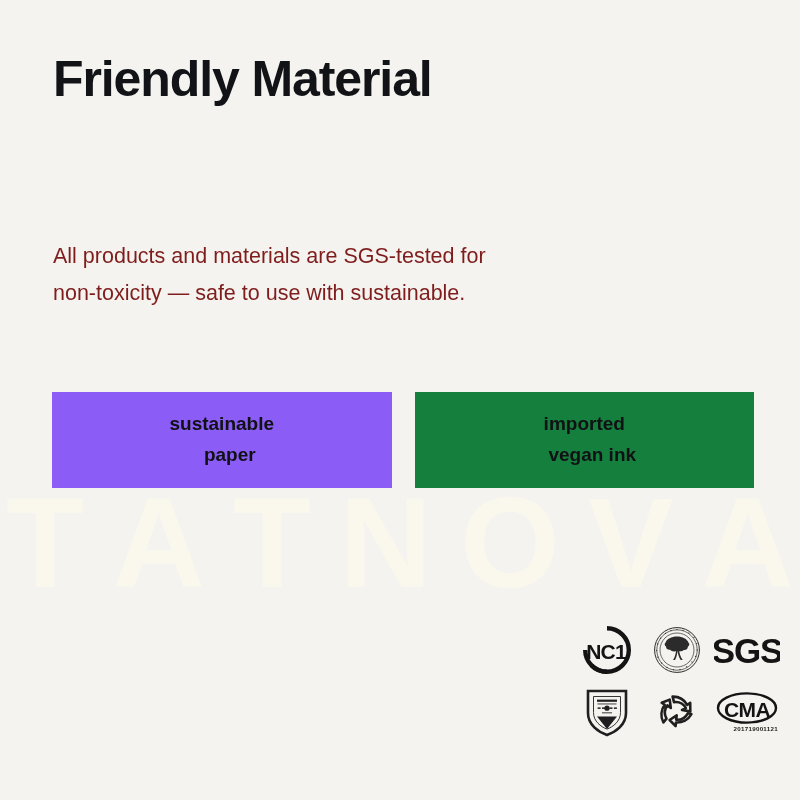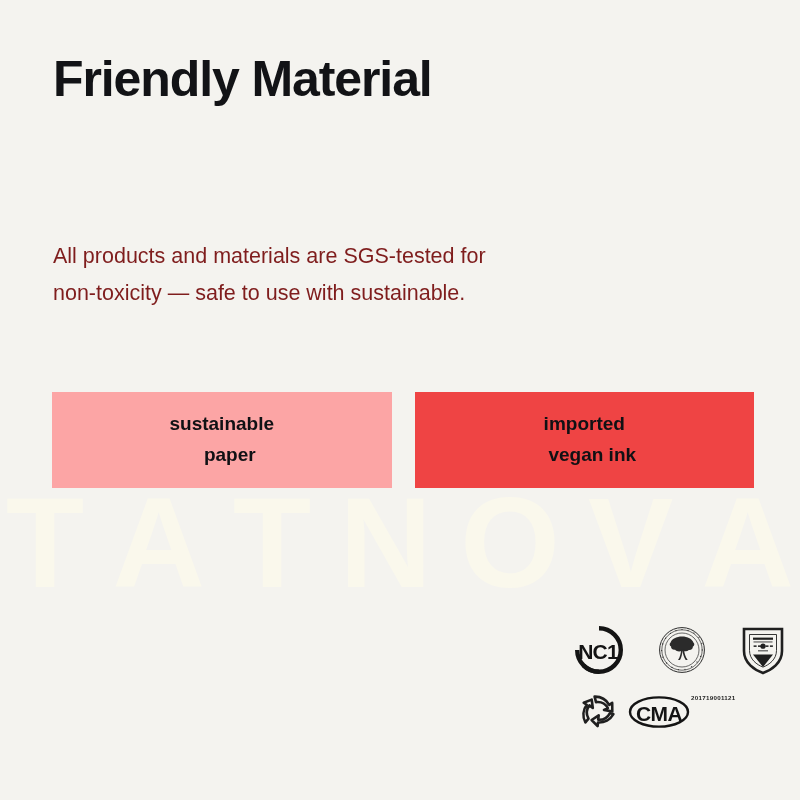--- a/index.html
+++ b/index.html
@@ -124,21 +124,22 @@
     font-weight: 700;
     font-size: 35px;
     letter-spacing: -1.2px;
     color: #141414;
     line-height: 1;
     overflow: hidden;
     white-space: nowrap;
   }
   .cma-wrap {
     display: flex;
-    align-items: flex-start;
+    flex-direction: column;
+    align-items: flex-end;
     gap: 1px;
   }
   .cma-code {
     font-family: "Liberation Sans", sans-serif;
     font-size: 6.2px;
     font-weight: 700;
     letter-spacing: 0.3px;
     color: #1d1d1d;
     line-height: 1;
   }
@@ -159,25 +160,25 @@
 <h1 id="headline">
   <span class="line">Friendly Material</span>
 </h1>
 
 <p id="subcopy">
   <span class="line">All products and materials are SGS-tested for</span>
   <span class="line">non-toxicity — safe to use with sustainable.</span>
 </p>
 
 <div id="chips">
-  <div class="chip" style="background: #fca5a5;">
+  <div class="chip" style="background: #8b5cf6;">
     <span>sustainable</span>
     <span class="l2">paper</span>
   </div>
-  <div class="chip" style="background: #ef4444;">
+  <div class="chip" style="background: #15803d;">
     <span>imported</span>
     <span class="l2">vegan ink</span>
   </div>
 </div>
 
 <div id="badges">
 
   <div class="badge">
     <svg width="50" height="50" viewBox="0 0 50 50" aria-hidden="true">
       <path d="M25 3.2 A21.8 21.8 0 1 1 3.2 25" fill="none" stroke="#141414" stroke-width="4.4" stroke-linecap="butt"></path>
@@ -211,20 +212,21 @@
         <circle cx="8.6" cy="13.2" r="0.7"></circle>
           <circle cx="13.4" cy="8.4" r="0.7"></circle>
         <circle cx="19" cy="5.6" r="0.7"></circle>
       </g>
 
       <path d="M25 11.5c5.6 0 10.4 2.6 11.4 6 1.4 1 1.2 3.3-.6 4.2.3 2-1.7 3.6-4.1 3.2-1.5 1.6-4.3 1.9-6.7.8-2.4 1.2-5.4.8-6.9-.9-2.4.4-4.4-1.2-4-3.2-1.8-1-1.9-3.2-.5-4.2 1.1-3.4 5.8-5.9 11.4-5.9z" fill="#2b2b2b"></path>
       <path d="M24.1 24.8c-.2 3.6-1 7.2-3.1 10.3h2c1.6-2.8 2.3-6.2 2.5-9.6.3 3.2 1.3 6.6 3.2 9.6h2c-2.4-3.2-3.4-7-3.6-10.5z" fill="#2b2b2b"></path>
     </svg>
   </div>
 
+  <div class="badge badge-sgs">SGS</div>
 
   <div class="badge">
     <svg width="46" height="52" viewBox="0 0 46 52" aria-hidden="true">
       <path d="M4 5h38v22c0 12-10.5 19-19 22C14.5 46 4 39 4 27z" fill="none" stroke="#1f1f1f" stroke-width="2.6"></path>
       <path d="M9.5 10.5h27v16c0 9-7.5 14.3-13.5 16.6C17 40.8 9.5 35.5 9.5 26.5z" fill="none" stroke="#1f1f1f" stroke-width="0.9"></path>
       <rect x="13" y="13.6" width="20" height="2.2" fill="#1f1f1f"></rect>
       <rect x="13.5" y="17.4" width="19" height="1.1" fill="#555"></rect>
       <g fill="#1f1f1f">
         <rect x="13.6" y="21.4" width="3" height="1.5"></rect>
         <rect x="18" y="21.4" width="3" height="1.5"></rect>

